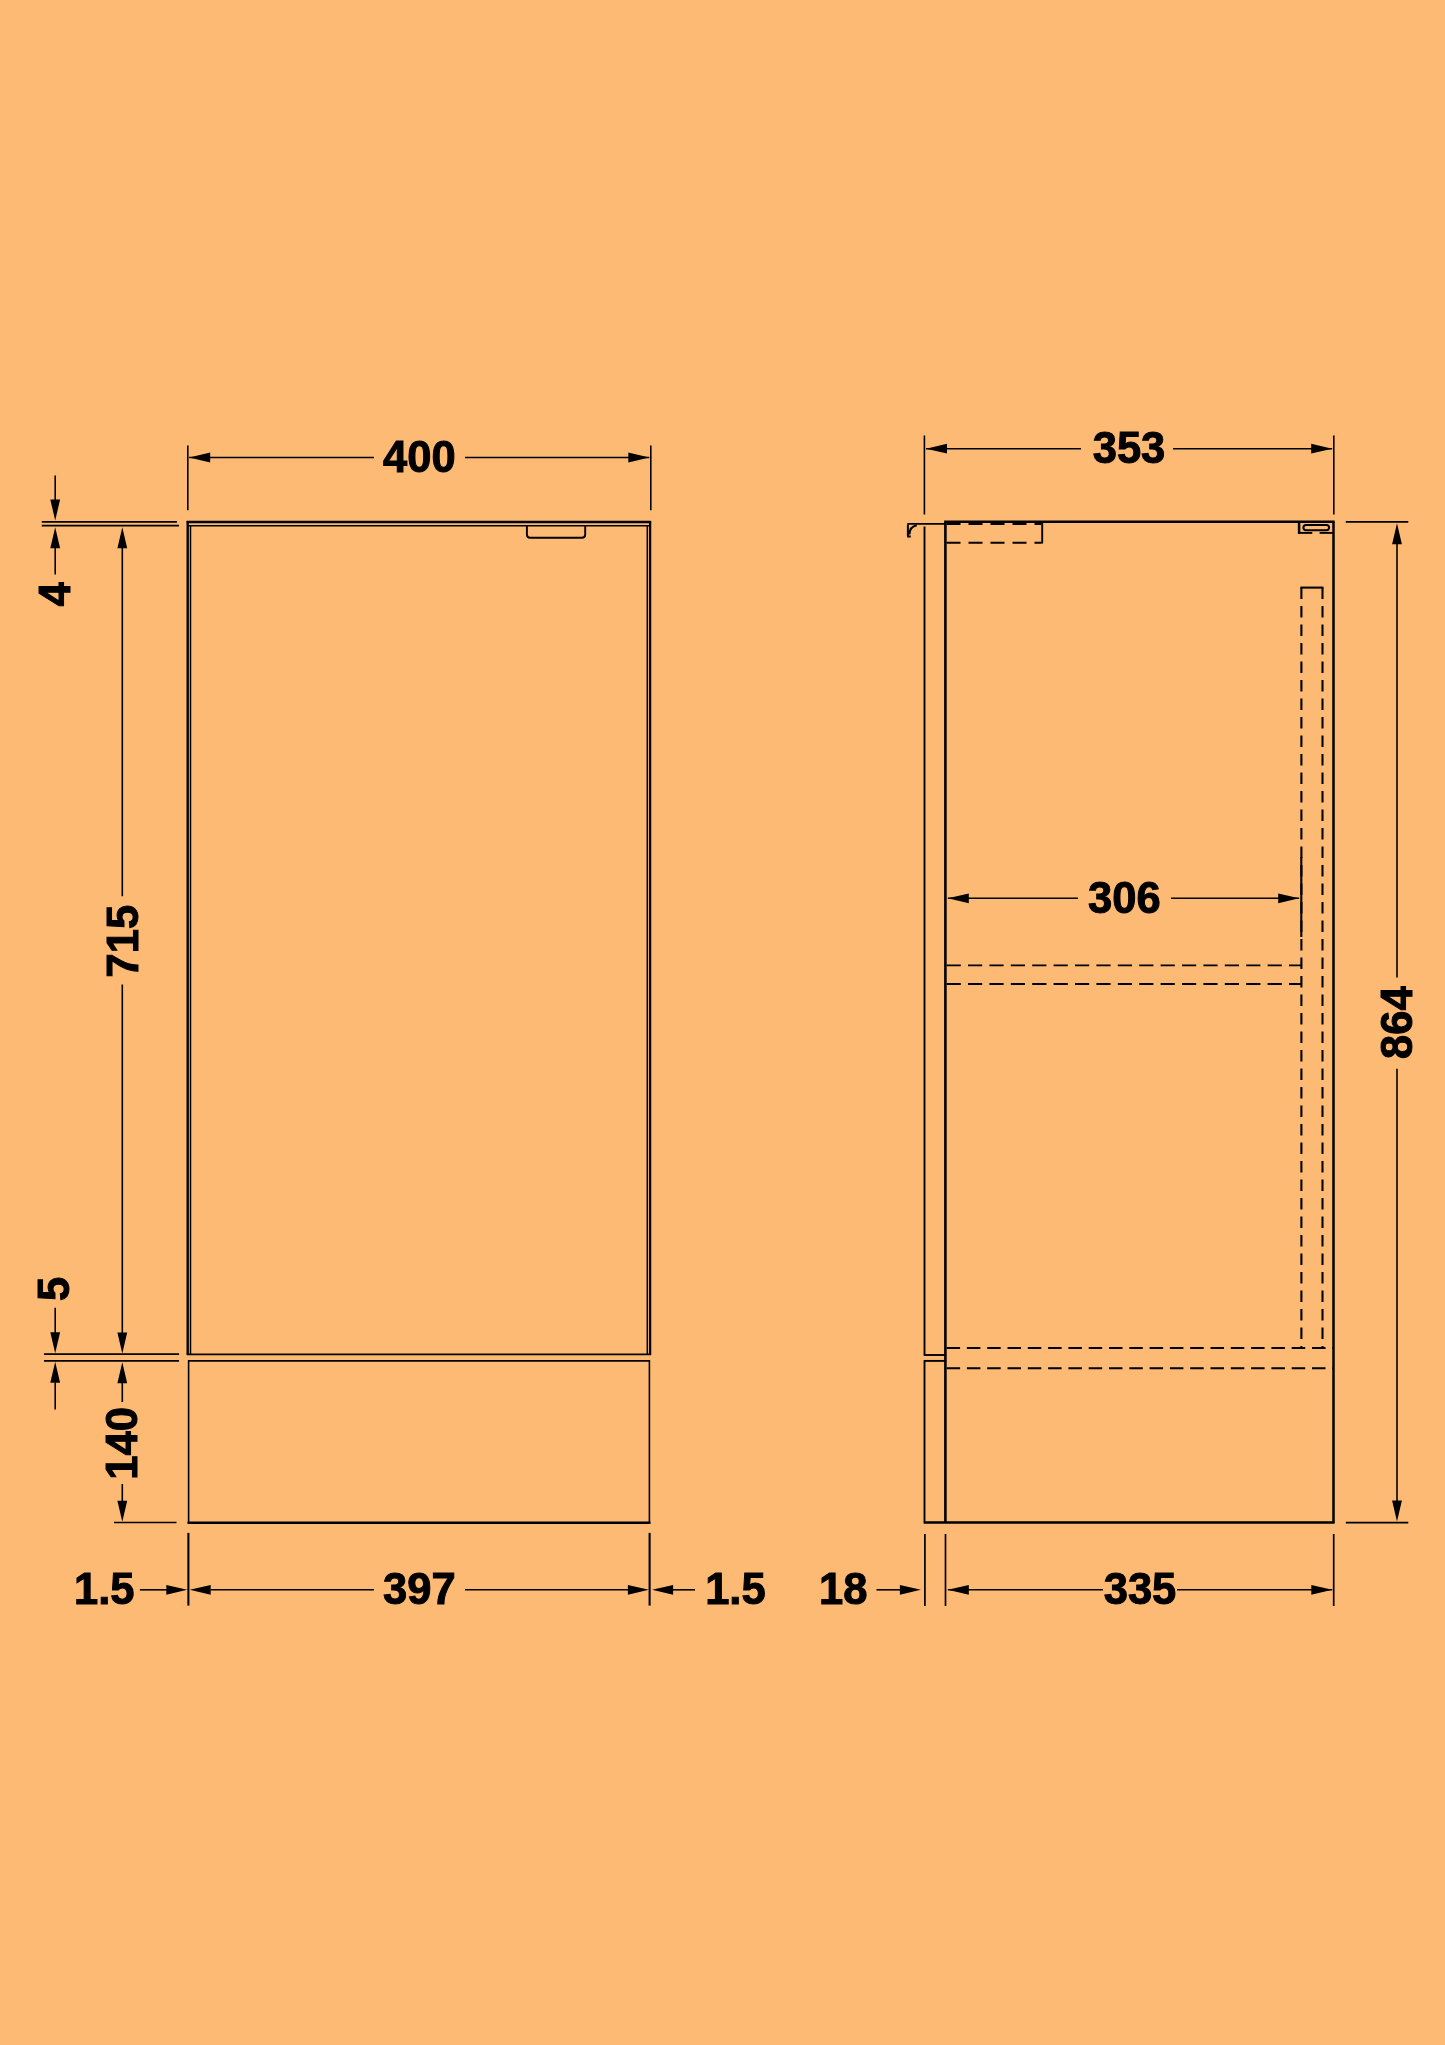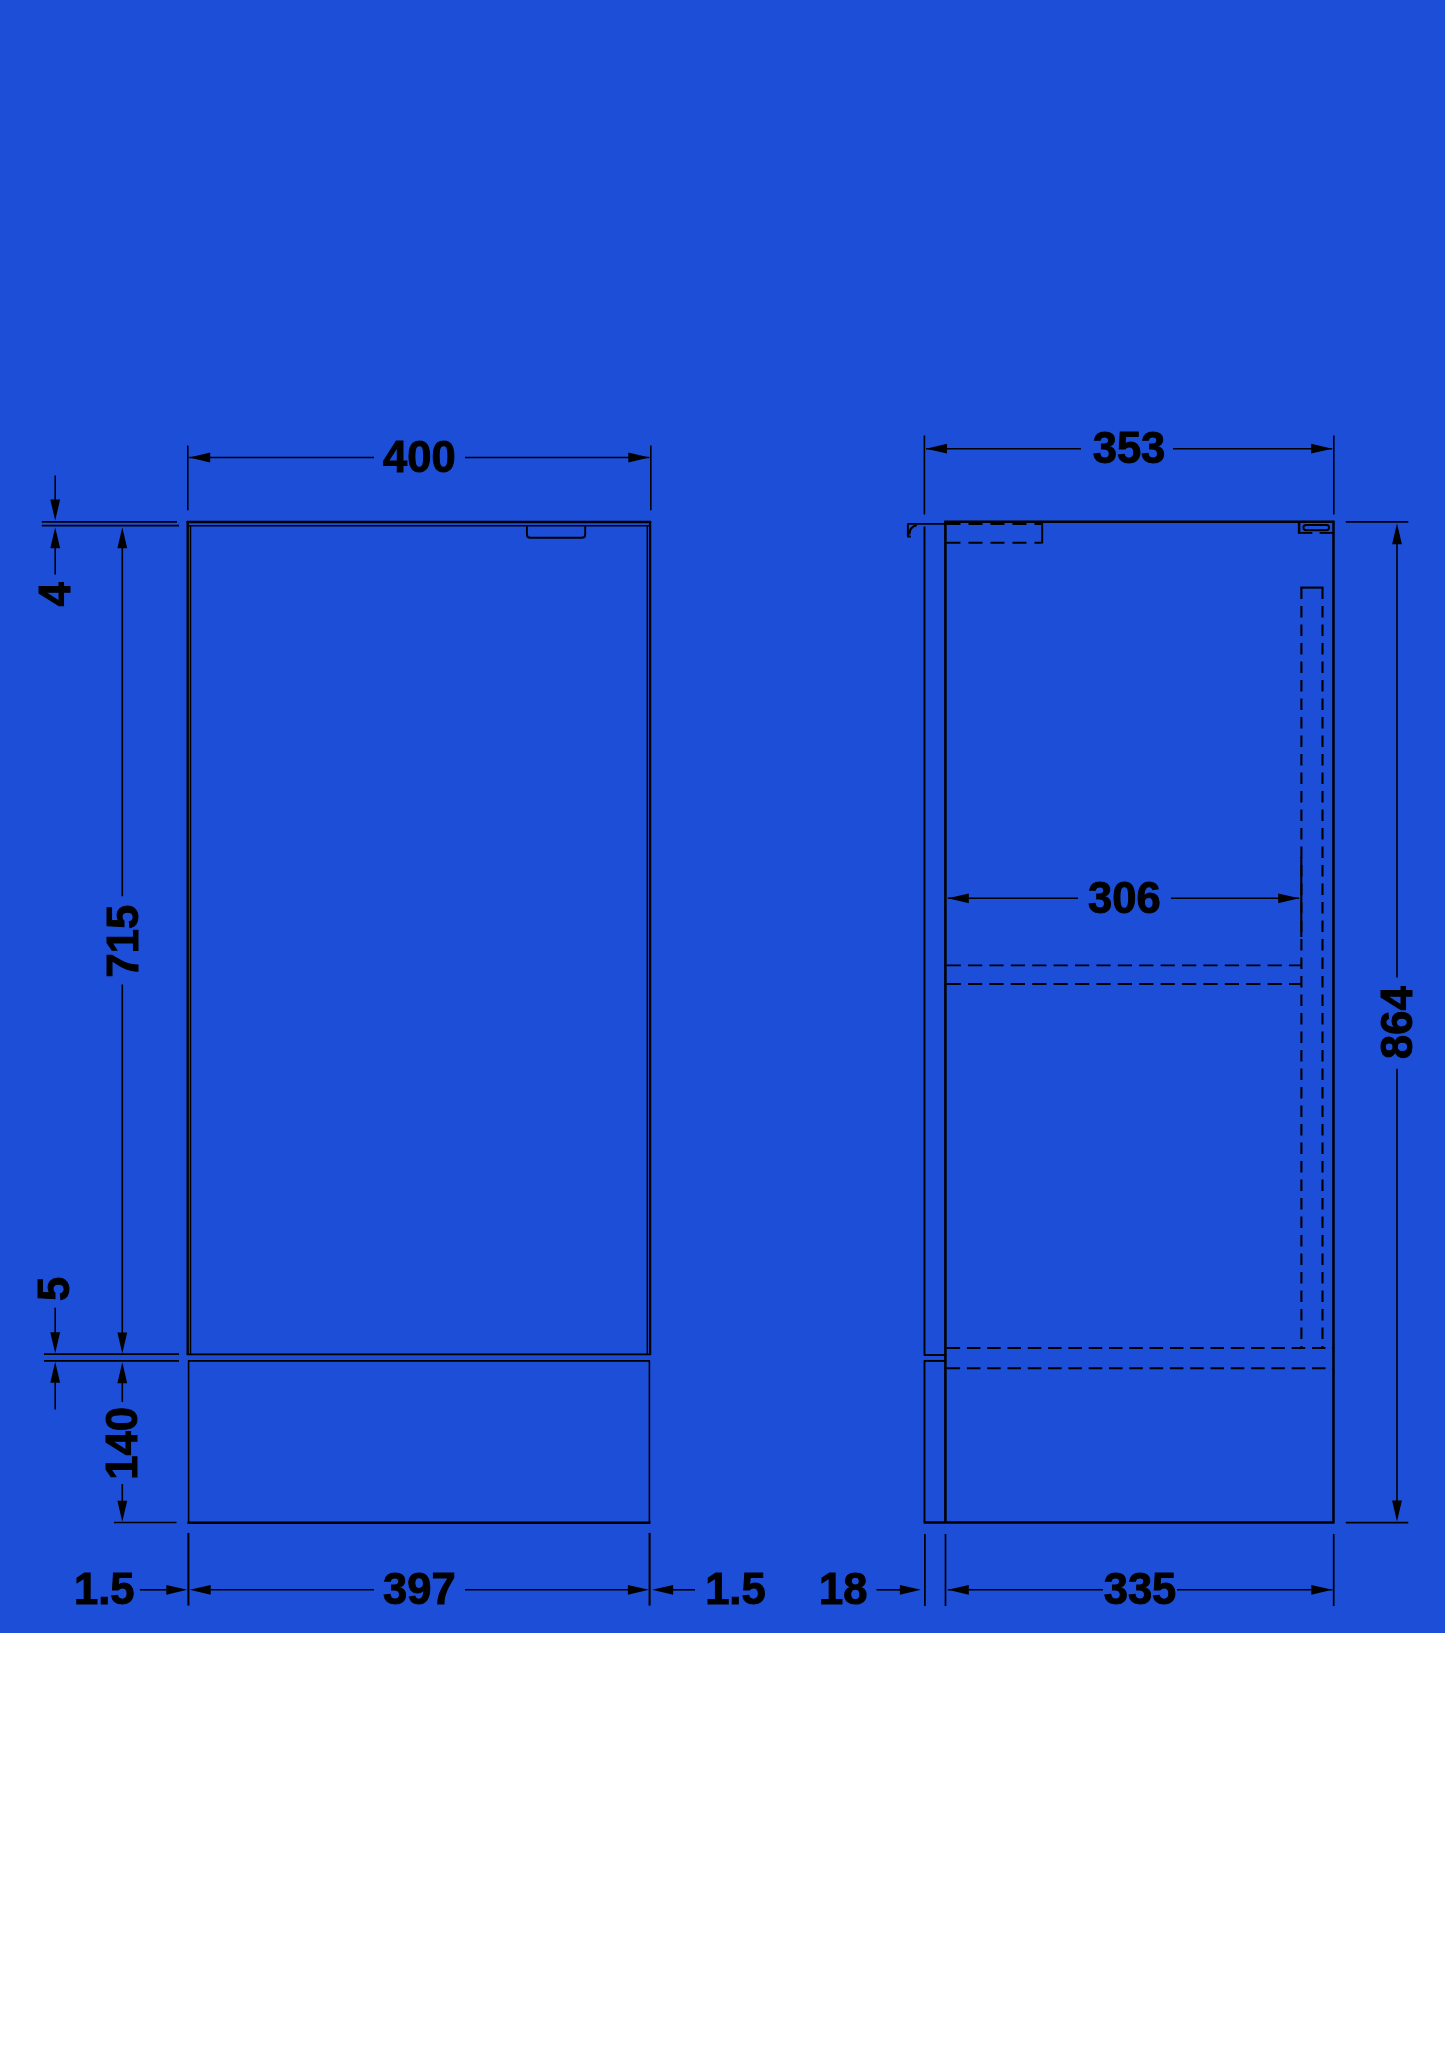--- a/index.html
+++ b/index.html
@@ -1,17 +1,17 @@
 <!DOCTYPE html>
 <html><head>
 <meta charset="utf-8">
 <title>Vanity Unit Technical Drawing</title>
 <style>
   html, body { margin: 0; padding: 0; background: #ffffff; }
-  .page { width: 1445px; height: 1633px; position: relative; background: #1d4ed8; overflow: hidden; }
+  .page { width: 1445px; height: 2045px; position: relative; background: #fdba74; overflow: hidden; }
   svg { display: block; filter: blur(0.45px); }
   text { font-family: "Liberation Sans", sans-serif; font-weight: bold; font-size: 43.5px; fill: #000; }
 </style>
 </head>
 <body>
 
 <div class="page">
 <svg width="1445" height="2045" viewBox="0 0 1445 2045" stroke="#000" fill="none" stroke-linecap="butt">
 
 <line x1="186.7" y1="522.0" x2="651.1" y2="522.0" stroke-width="2.4"></line>

